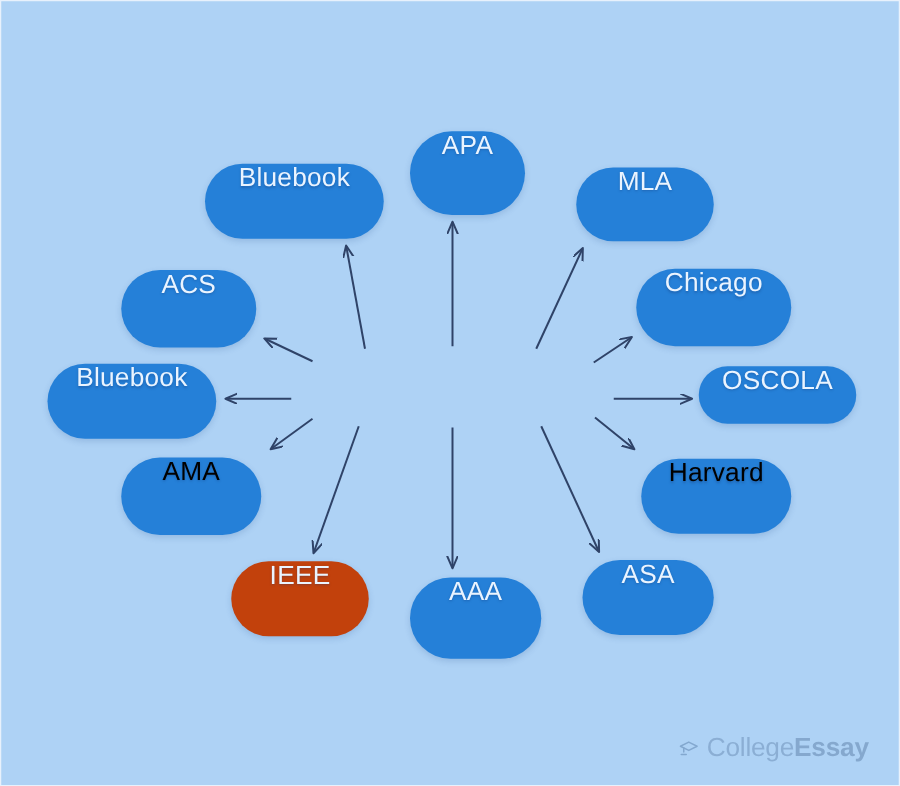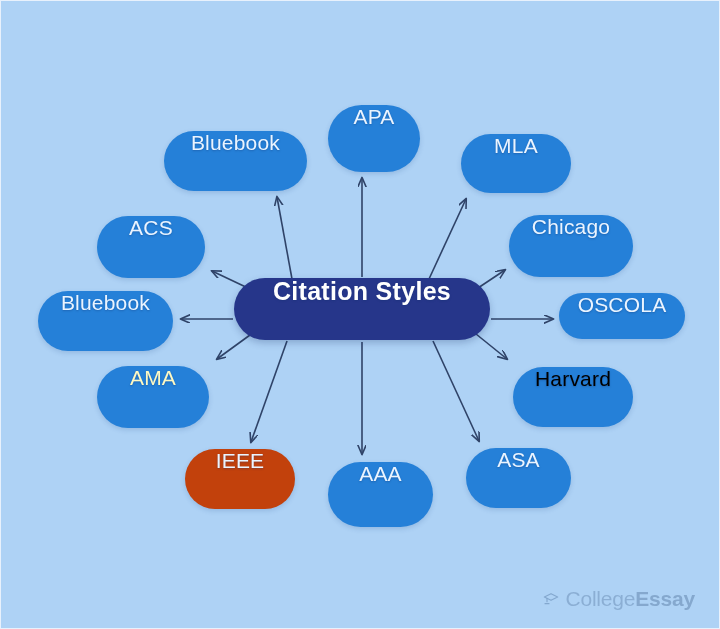--- a/index.html
+++ b/index.html
@@ -126,40 +126,37 @@
       </div>
       <div class="node leaf" style="left: 508px; top: 214px; width: 124px; height: 62px; background: rgb(37, 128, 216); color: rgb(234, 244, 255);">
         <span>Chicago</span>
       </div>
       <div class="node leaf" style="left: 37px; top: 290px; width: 135px; height: 60px; background: rgb(37, 128, 216); color: rgb(234, 244, 255);">
         <span>Bluebook</span>
       </div>
       <div class="node leaf" style="left: 558px; top: 292px; width: 126px; height: 46px; background: rgb(37, 128, 216); color: rgb(234, 244, 255);">
         <span>OSCOLA</span>
       </div>
-      <div class="node leaf" style="left: 96px; top: 365px; width: 112px; height: 62px; background: rgb(37, 128, 216); color: #fef9c3;">
+      <div class="node leaf" style="left: 96px; top: 365px; width: 112px; height: 62px; background: rgb(37, 128, 216); color: #000000;">
         <span>AMA</span>
       </div>
       <div class="node leaf" style="left: 512px; top: 366px; width: 120px; height: 60px; background: rgb(37, 128, 216); color: #000000;">
         <span>Harvard</span>
       </div>
       <div class="node leaf" style="left: 184px; top: 448px; width: 110px; height: 60px; background: #c2410c; color: rgb(234, 244, 255);">
         <span>IEEE</span>
       </div>
       <div class="node leaf" style="left: 465px; top: 447px; width: 105px; height: 60px; background: rgb(37, 128, 216); color: rgb(234, 244, 255);">
         <span>ASA</span>
       </div>
       <div class="node leaf" style="left: 327px; top: 461px; width: 105px; height: 65px; background: rgb(37, 128, 216); color: rgb(234, 244, 255);">
         <span>AAA</span>
       </div>
     </div>
 
-  <div class="node center" style="left: 233px; top: 277px; width: 256px; height: 62px; background: rgb(38, 54, 138); color: rgb(255, 255, 255);">
-    <span>Citation Styles</span>
-  </div>
 
   <div class="watermark">
     <span class="cap-icon">
       <svg viewBox="0 0 24 24" width="16" height="16" fill="none" stroke="currentColor" stroke-width="1.8" stroke-linecap="round" stroke-linejoin="round">
         <path d="M12 4 L22 9 L12 14 L2 9 Z"></path>
         <path d="M6 11 L6 16"></path>
         <path d="M3 19 L9 19"></path>
       </svg>
     </span>
     <span class="wm-text">

